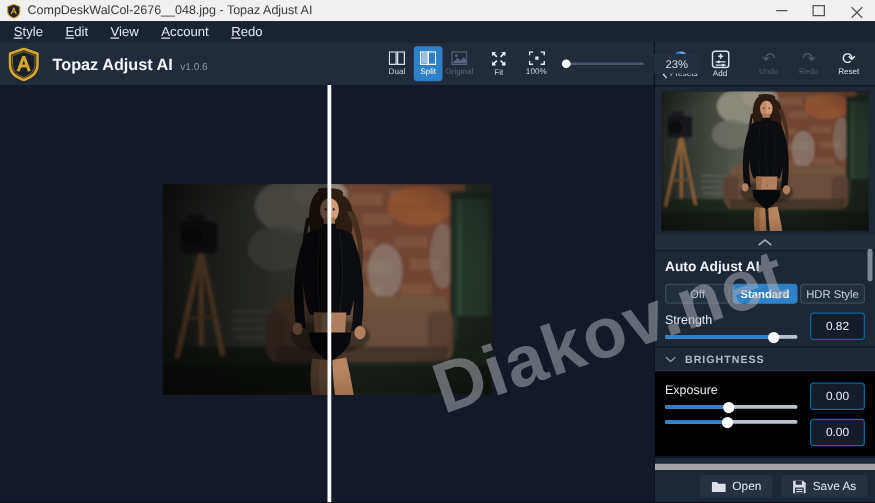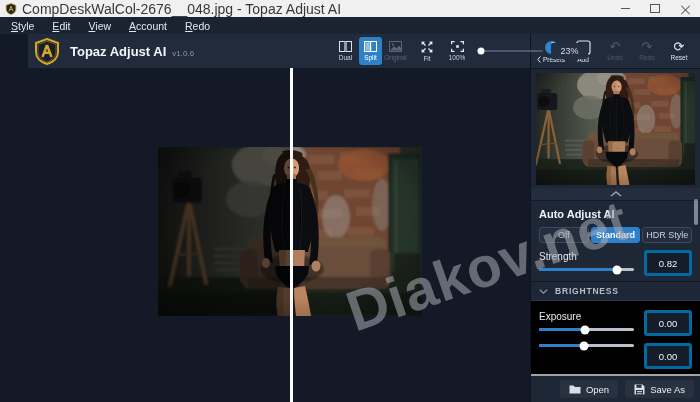--- a/index.html
+++ b/index.html
@@ -1,37 +1,37 @@
 <!DOCTYPE html>
 <html><head>
 <meta charset="utf-8">
 <style>
   html,body{margin:0;padding:0;background:#000;}
   #app{width:700px;height:402px;position:relative;font-family:"Liberation Sans",sans-serif;
        background:#131927;overflow:hidden;-webkit-font-smoothing:antialiased;}
 
   
   .titlebar{height:17px;background:#f0f0f0;display:flex;align-items:center;padding-left:5px;gap:5px;}
-  .title-text{font-size:14px;color:#383838;white-space:nowrap;}
+  .title-text{font-size:10px;color:#383838;white-space:nowrap;}
   .win-controls{margin-left:auto;display:flex;height:100%;}
   .win-btn{width:30px;height:100%;display:flex;align-items:center;justify-content:center;}
   .glyph-min{width:9px;height:1px;background:#555;}
   .glyph-max{width:8px;height:7px;border:1px solid #555;}
   .glyph-close{position:relative;width:9px;height:9px;}
   .glyph-close:before,.glyph-close:after{content:"";position:absolute;left:4px;top:0;width:1px;height:12px;background:#555;}
   .glyph-close:before{transform:rotate(45deg);}
   .glyph-close:after{transform:rotate(-45deg);}
 
   
   .menubar{height:17px;background:#1a2331;display:flex;align-items:center;padding-left:2px;}
   .menu-item{display:inline-block;color:#e3e7ef;font-size:10.5px;padding:1px 9px;}
   .menu-item::first-letter{text-decoration:underline;}
 
   
-  .main{display:flex;height:368px;margin-left:28px;}
+  .main{display:flex;height:368px;}
   .left-col{width:523px;display:flex;flex-direction:column;border-right:1px solid #0c1220;}
 
   .header{height:34px;background:#212b3c;display:flex;align-items:center;position:relative;flex:none;}
   .brand{display:flex;align-items:baseline;margin-left:42px;}
   .app-name{font-size:13px;font-weight:bold;color:#f3f6fb;}
   .app-version{font-size:8px;color:#8b95a8;margin-left:6px;}
   .logo-badge{position:absolute;left:6px;top:4px;}
 
   .toolbar{position:absolute;left:306px;top:0;height:34px;display:flex;align-items:center;}
   .view-btn{width:23px;height:28px;border-radius:3px;display:flex;flex-direction:column;align-items:center;
@@ -80,29 +80,29 @@
   .seg-btn{flex:1;display:flex;align-items:center;justify-content:center;font-size:9px;color:#c7cfdc;
            background:#232e3f;border:1px solid #3c4a60;border-radius:3px;}
   .seg-btn.selected{background:#2e80c8;border-color:#2e80c8;color:#fff;font-weight:bold;}
 
   .slider-row{display:flex;align-items:flex-start;gap:10px;margin-top:7px;}
   .sl-left{flex:1;padding-top:1px;}
   .sl-label{font-size:10px;color:#e6eaf1;margin-bottom:6px;}
   .slider{position:relative;height:3px;background:#b9c1cd;border-radius:2px;}
   .slider-fill{position:absolute;left:0;top:0;height:100%;background:#2e80c8;border-radius:2px;}
   .slider-handle{position:absolute;top:50%;width:9px;height:9px;background:#fff;border-radius:50%;transform:translate(-50%,-50%);}
-  .value-box{width:42px;height:20px;flex:none;background:#151c2a;border:3px solid #0369a1;border-radius:3px;
+  .value-box{width:42px;height:20px;flex:none;background:#151c2a;border:1px solid #0369a1;border-radius:3px;
              color:#eef1f7;font-size:9.5px;display:flex;align-items:center;justify-content:center;}
 
   .sep{height:1px;background:#101624;}
   .sec-header{height:18px;display:flex;align-items:center;gap:7px;padding:0 8px;}
   .sec-title{font-size:8.5px;letter-spacing:0.8px;color:#b5bdcb;font-weight:bold;}
   .brightness-body{background:#000000;border-top:1px solid #2b3749;border-bottom:1px solid #121a29;padding:2px 8px 8px;}
 
-  .footer{height:26px;flex:none;border-top:2px solid #a3a3a3;display:flex;align-items:center;justify-content:flex-end;
+  .footer{height:26px;flex:none;border-top:5px solid #a3a3a3;display:flex;align-items:center;justify-content:flex-end;
           gap:7px;padding:0 6px;}
   .f-btn{height:18px;background:#273140;border-radius:3px;display:flex;align-items:center;gap:5px;padding:0 9px;
          color:#e8ecf3;font-size:9.5px;}
   .scroll-thumb{position:absolute;right:2px;top:130px;width:4px;height:26px;background:#7e8798;border-radius:2px;}
 
   
   .watermark{position:absolute;left:338px;top:282px;font-size:57px;font-weight:bold;color:#a7abb2;opacity:0.55;
              transform:rotate(-19deg);transform-origin:left top;letter-spacing:1px;white-space:nowrap;pointer-events:none;z-index:50;}
 </style>
 </head>

